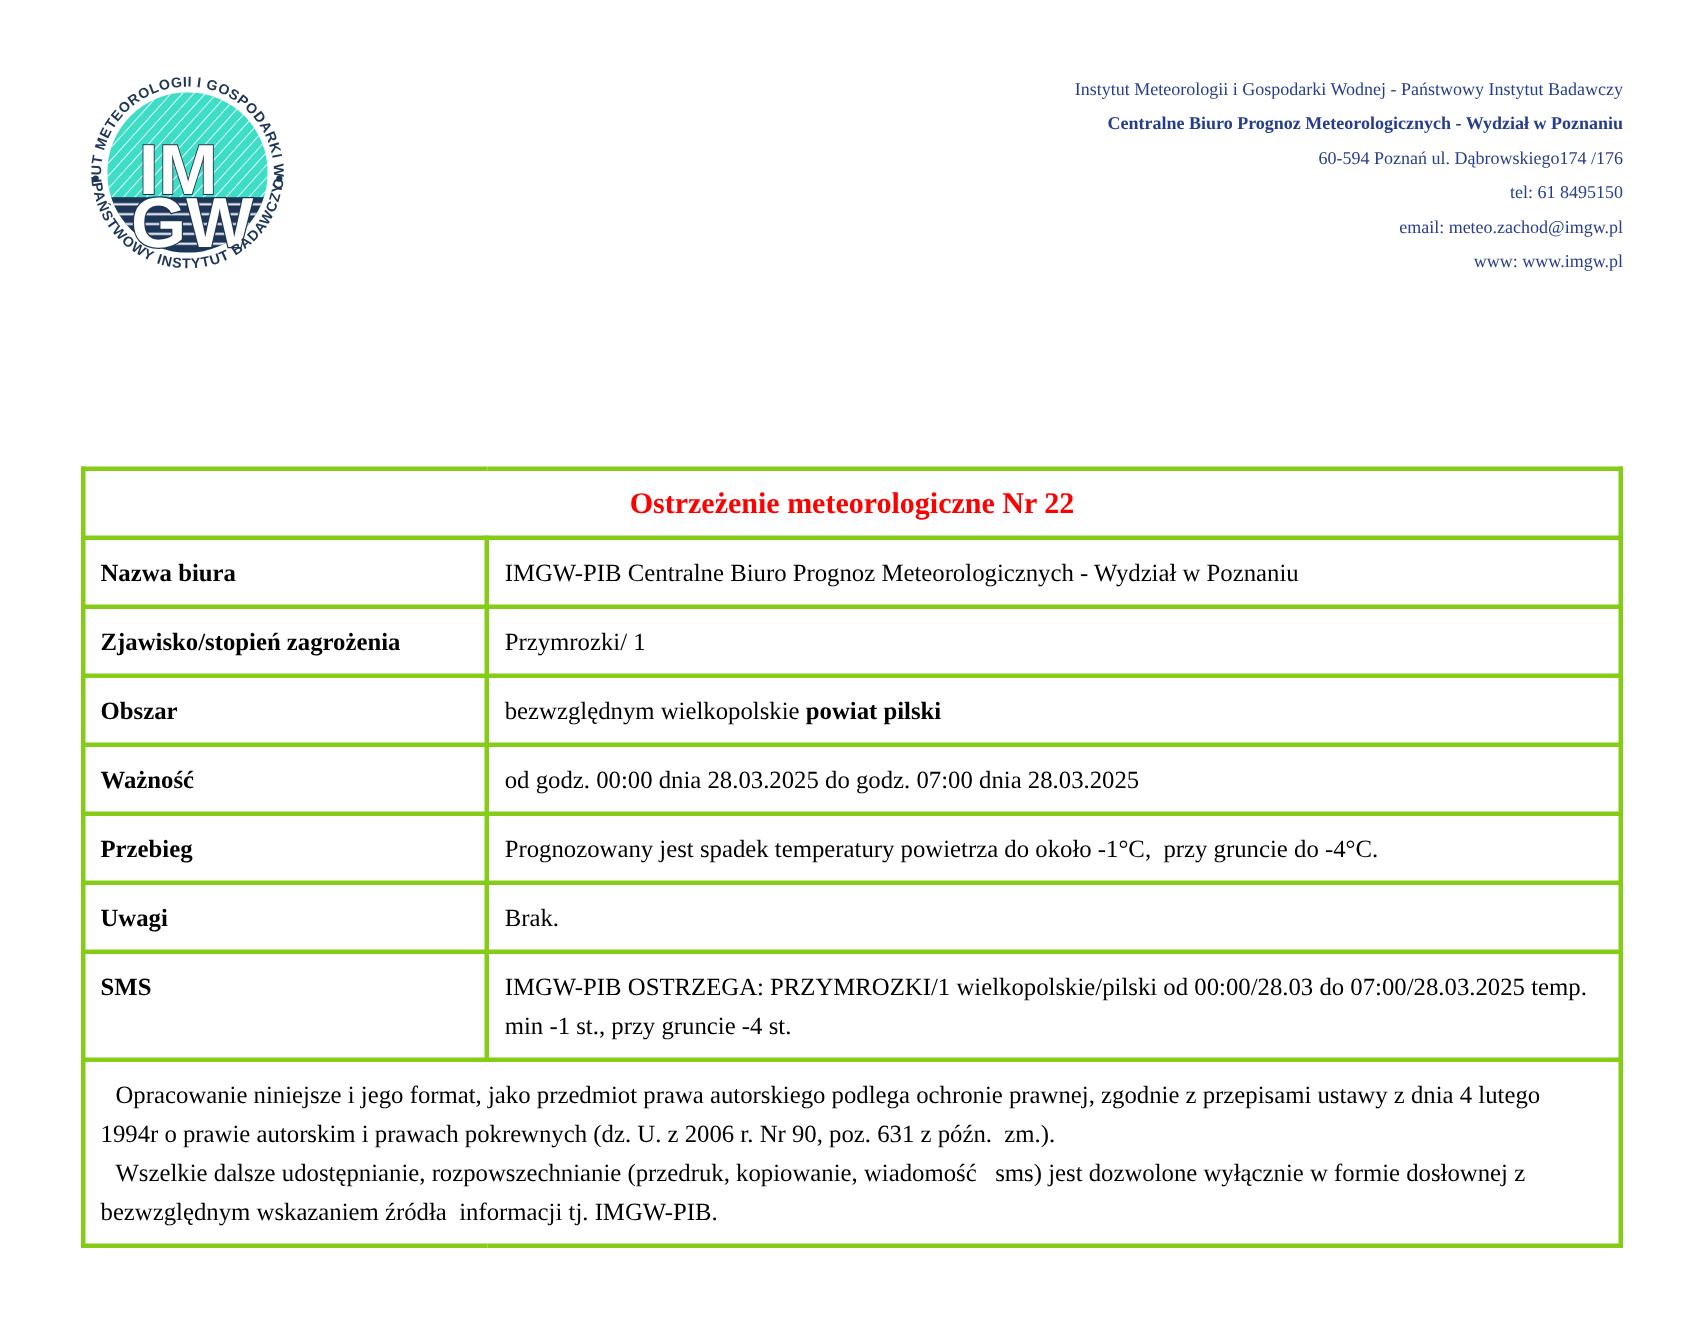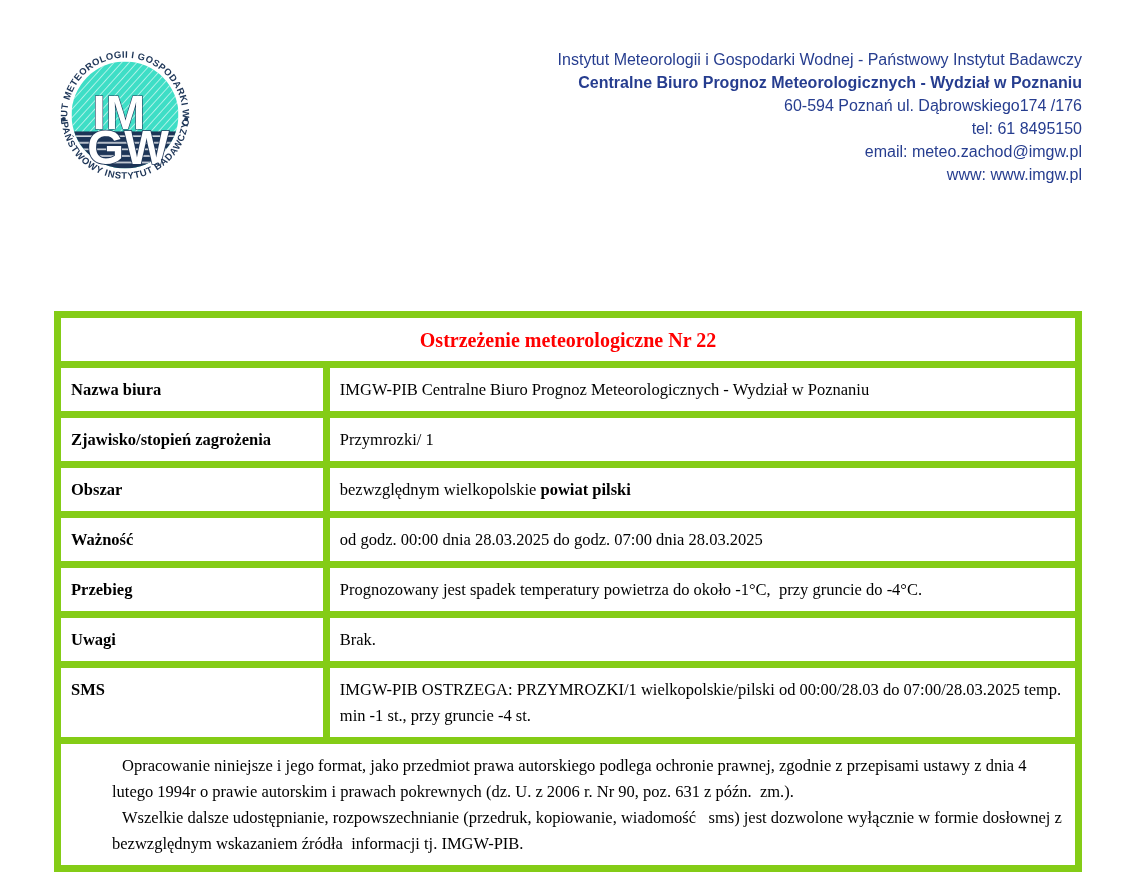--- a/index.html
+++ b/index.html
@@ -13,48 +13,48 @@
   body{
     width:1135px;height:896px;position:relative;overflow:hidden;
     font-family:"Liberation Serif", serif;color:#000;
   }
   
   .letterhead{position:absolute;top:0;left:0;width:100%;height:230px;}
   .logo-wrap{position:absolute;left:53px;top:43px;width:144px;height:144px;}
   .org-block{
     position:absolute;top:48px;right:53px;width:760px;
     text-align:right;
-    font-family:Liberation Sans, sans-serif;
-    font-size:16px;line-height:23px;color:var(--header-blue);
+    font-family:Liberation Serif, serif;
+    font-size:12px;line-height:23px;color:var(--header-blue);
   }
   .org-block .bold{font-weight:bold;}
   
   table.warning{
     position:absolute;left:54px;top:311px;width:1028px;
     border-collapse:collapse;
     border:2px solid #000;
     font-size:16.5px;
   }
   table.warning td{
-    border:7px solid #84cc16;
+    border:3px solid #84cc16;
     vertical-align:top;
     padding:9px 10px 8px 10px;
     line-height:26px;
   }
   td.title-cell{
     text-align:center;height:42px;padding-top:8px;
     font-size:20px;font-weight:bold;color:var(--title-red);
   }
   td.label-cell{width:270px;font-weight:bold;}
   td.value-cell{width:758px;white-space:pre-wrap;}
   tr.row-std{height:40px;}
   tr.row-tall{height:61px;}
   tr.row-sms{height:60px;}
   td.footer-cell{height:113px;padding:5px 8px 6px 8px;line-height:27px;}
-  td.footer-cell p{text-indent:10px;white-space:pre-wrap;margin-left:41px;}
+  td.footer-cell p{text-indent:10px;white-space:pre-wrap;}
   .bold-inline{font-weight:bold;}
 </style>
 </head>
 <body>
 
 <div class="letterhead">
 
   <div class="logo-wrap">
     <svg viewBox="0 0 140 140" width="144" height="144">
       <defs>

